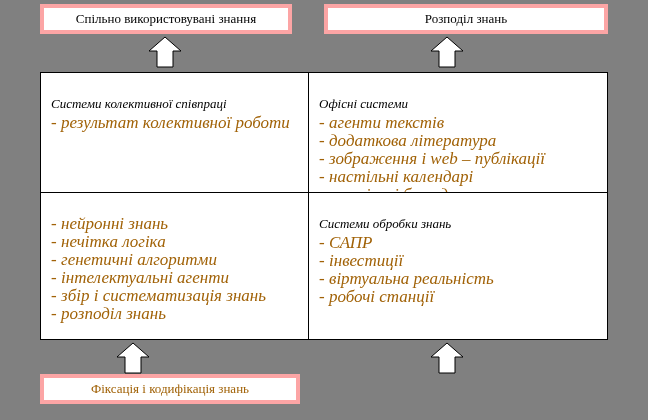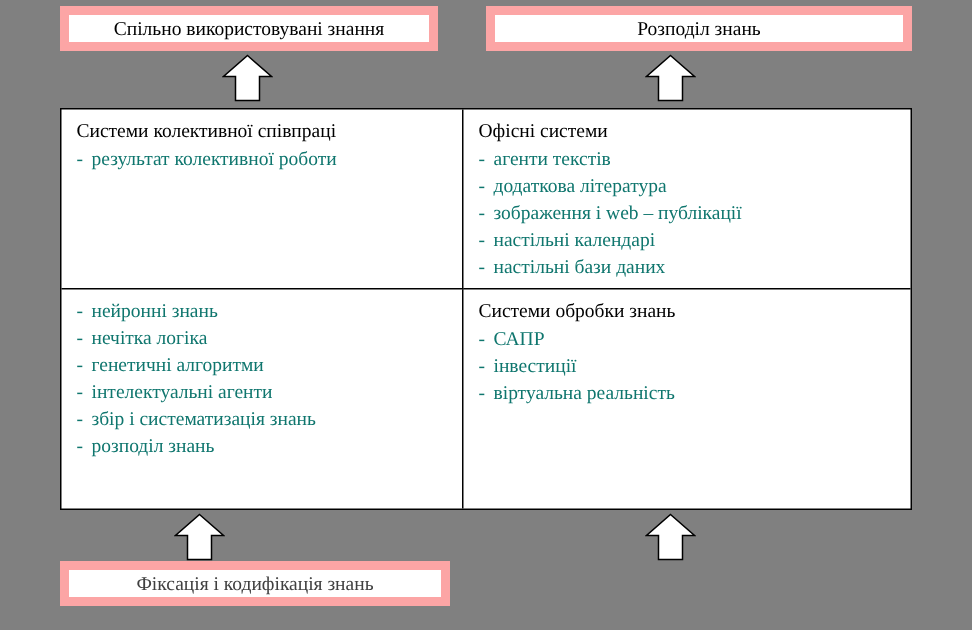--- a/index.html
+++ b/index.html
@@ -15,36 +15,36 @@
   }
   .canvas {
     position: relative;
     width: 648px;
     height: 420px;
   }
   .box {
     position: absolute;
     box-sizing: border-box;
     background: #ffffff;
-    border: 6px solid #fca5a5;
+    border: 4px solid #fca5a5;
   }
   .top-label {
     display: flex;
     align-items: center;
     justify-content: center;
     font-size: 13px;
     color: #000;
     text-align: center;
   }
   .bottom-label {
     display: flex;
     align-items: center;
     justify-content: center;
     font-size: 13px;
-    color: #404040;
+    color: #a16207;
     text-align: center;
   }
   
   #top-left-box  { left: 40px;  top: 4px;  width: 252px; height: 30px; }
   #top-right-box { left: 324px; top: 4px;  width: 284px; height: 30px; }
 
   
   #bottom-left-box  { left: 40px;  top: 374px; width: 260px; height: 30px; }
   #bottom-right-box { left: 326px; top: 374px; width: 282px; height: 30px; }
 
@@ -57,39 +57,40 @@
     height: 268px;
     background: #ffffff;
     border: 1px solid #000000;
     box-sizing: border-box;
     display: grid;
     grid-template-columns: 268px 298px;
     grid-template-rows: 120px 146px;
   }
   .cell {
     box-sizing: border-box;
-    padding: 5px 10px 0 10px;
+    padding: 22px 10px 0 10px;
     overflow: hidden;
+    font-style: italic;
   }
   .cell.rborder { border-right: 1px solid #000000; }
   .cell.bborder { border-bottom: 1px solid #000000; }
   .cell-title {
     font-size: 13px;
     color: #000;
     margin: 0 0 2px 0;
     line-height: 17px;
   }
   .cell-list {
     list-style: none;
     margin: 0;
     padding: 0;
   }
   .cell-list li {
-    font-size: 13px;
-    color: #0f766e;
+    font-size: 17px;
+    color: #a16207;
     line-height: 18px;
     padding-left: 10px;
     position: relative;
     white-space: nowrap;
   }
   .cell-list li::before {
     content: "-";
     position: absolute;
     left: 0;
   }
@@ -159,20 +160,21 @@
         <li>розподіл знань</li>
       </ul>
     </div>
 
     <div class="cell">
       <p class="cell-title">Системи обробки знань</p>
       <ul class="cell-list">
         <li>САПР</li>
         <li>інвестиції</li>
         <li>віртуальна реальність</li>
+        <li>робочі станції</li>
       </ul>
     </div>
 
   </div>
 
   <div class="arrow-up" id="arrow-bottom-left">
     <svg width="34" height="32" viewBox="0 0 34 32">
       <polygon points="17,1 33,15 25,15 25,31 9,31 9,15 1,15" fill="#ffffff" stroke="#000000" stroke-width="1"></polygon>
     </svg>
   </div>

